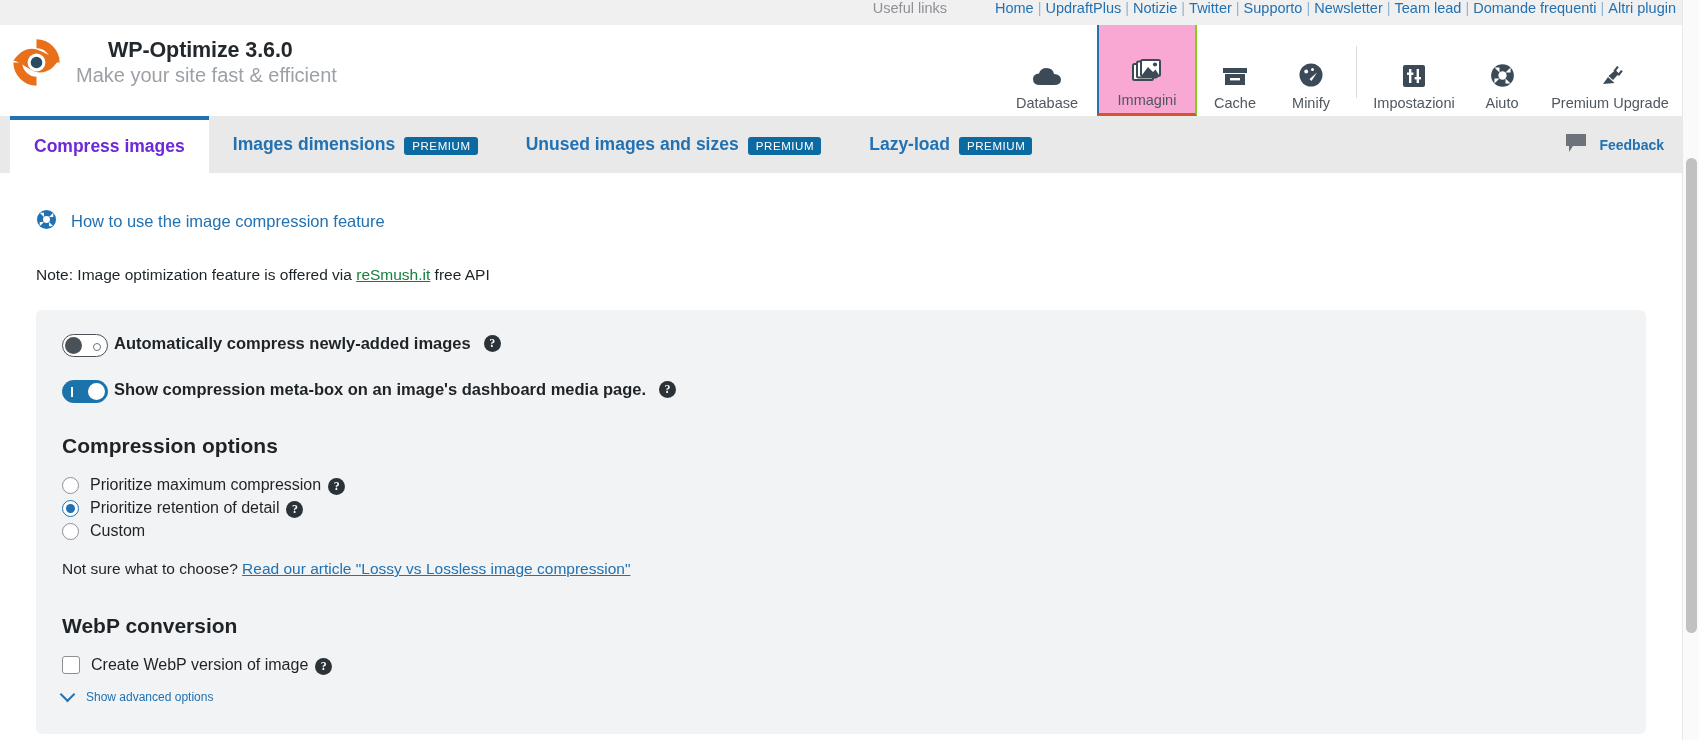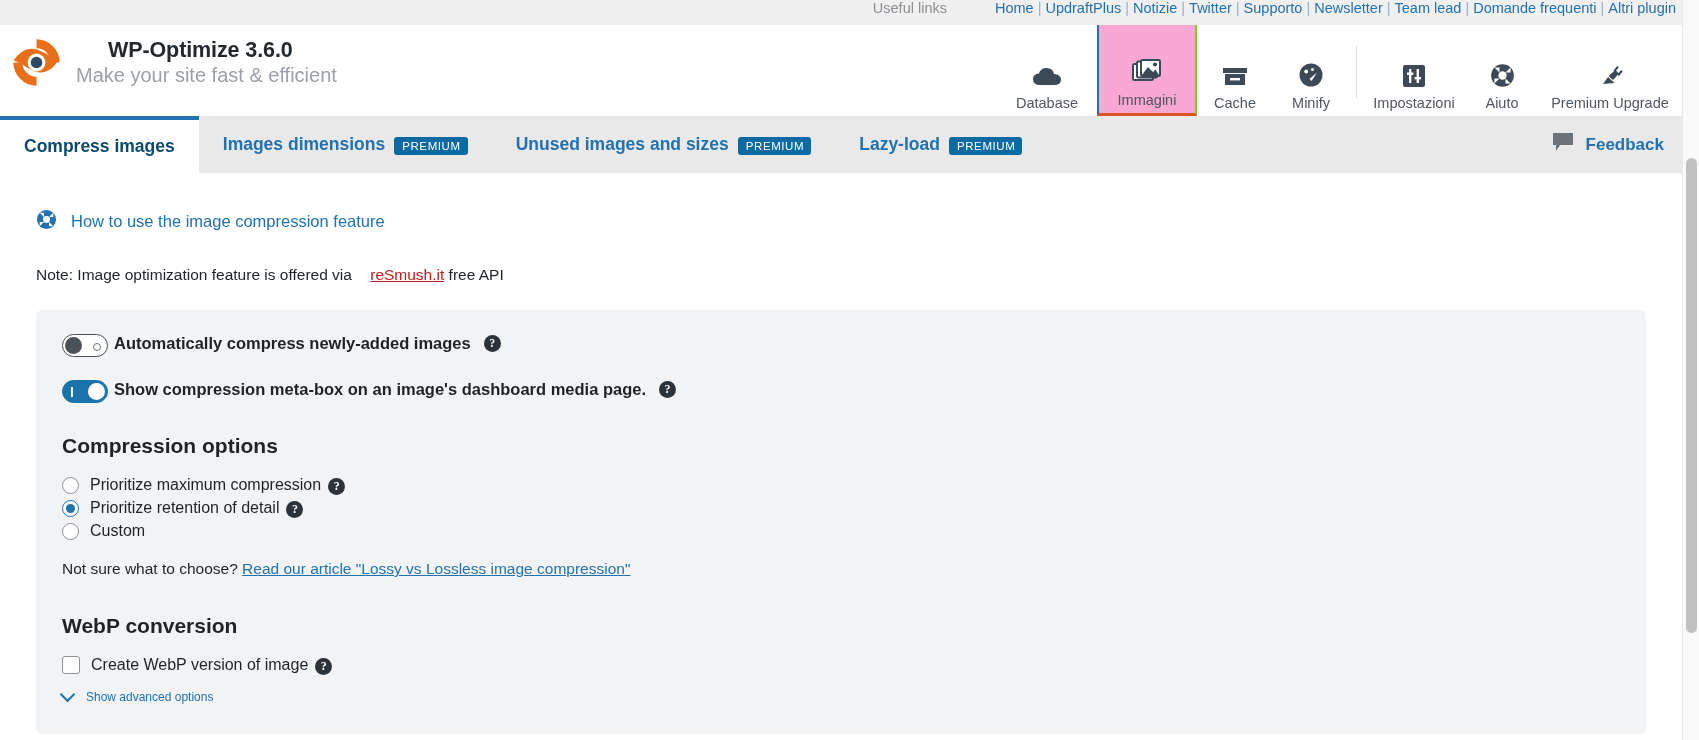--- a/index.html
+++ b/index.html
@@ -77,52 +77,53 @@
   .tab {
     display: flex; align-items: center; gap: 9px;
     padding: 0 24px;
     color: #2271b1; font-size: 17.5px; font-weight: bold;
     cursor: pointer; position: relative;
     text-decoration: none;
   }
   .tab.active {
     background: #ffffff;
     border-top: 4px solid #2271b1;
-    color: #0c4a6e;
+    color: #6d28d9;
+    margin-left: 10px;
   }
   .badge-premium {
     background: #0b6aa2; color: #fff;
     font-size: 11.5px; font-weight: normal; letter-spacing: 0.6px;
     padding: 3px 7px 3px 8px; border-radius: 3px;
     position: relative; top: 1px;
   }
   .feedback {
     margin-left: auto; display: flex; align-items: center; gap: 12px;
-    padding-right: 18px; color: #2271b1; font-size: 17px; font-weight: bold;
+    padding-right: 18px; color: #2271b1; font-size: 14px; font-weight: bold;
     text-decoration: none;
   }
 
   
   .panel {
     position: absolute; top: 173px; left: 0; right: 17px; bottom: 0;
     background: #ffffff;
   }
   .panel-inner { padding: 0 20px 0 36px; }
 
   .howto {
     display: flex; align-items: center; gap: 14px;
     padding-top: 36px;
   }
   .howto a { color: #2271b1; font-size: 16.5px; text-decoration: none; }
 
   .note {
     margin-top: 32px;
     font-size: 15.5px; color: #1d2327;
   }
-  .note a { color: #b91c1c; text-decoration: underline; margin-left: 14px; }
+  .note a { color: #15803d; text-decoration: underline; }
 
   .card {
     margin-top: 26px;
     margin-right: 16px;
     background: #f2f3f4;
     border-radius: 6px;
     padding: 24px 26px 30px 26px;
     min-height: 380px;
   }
 

